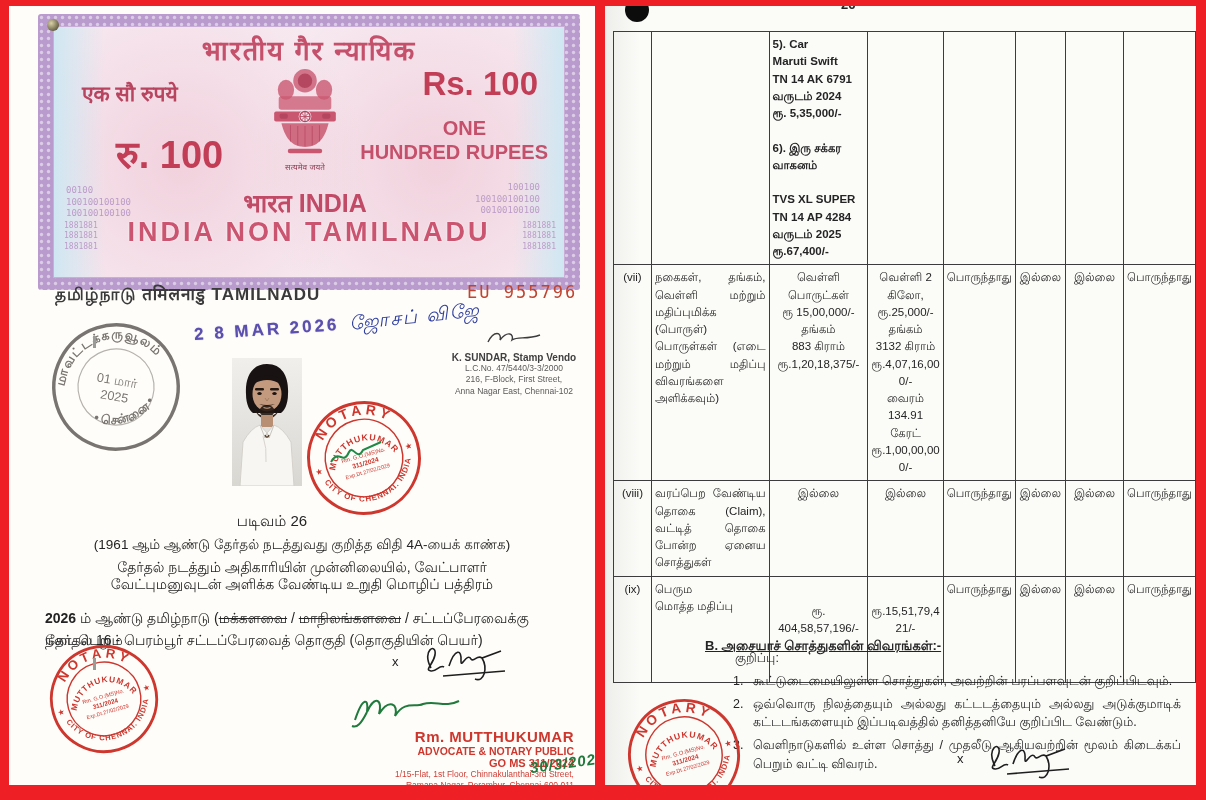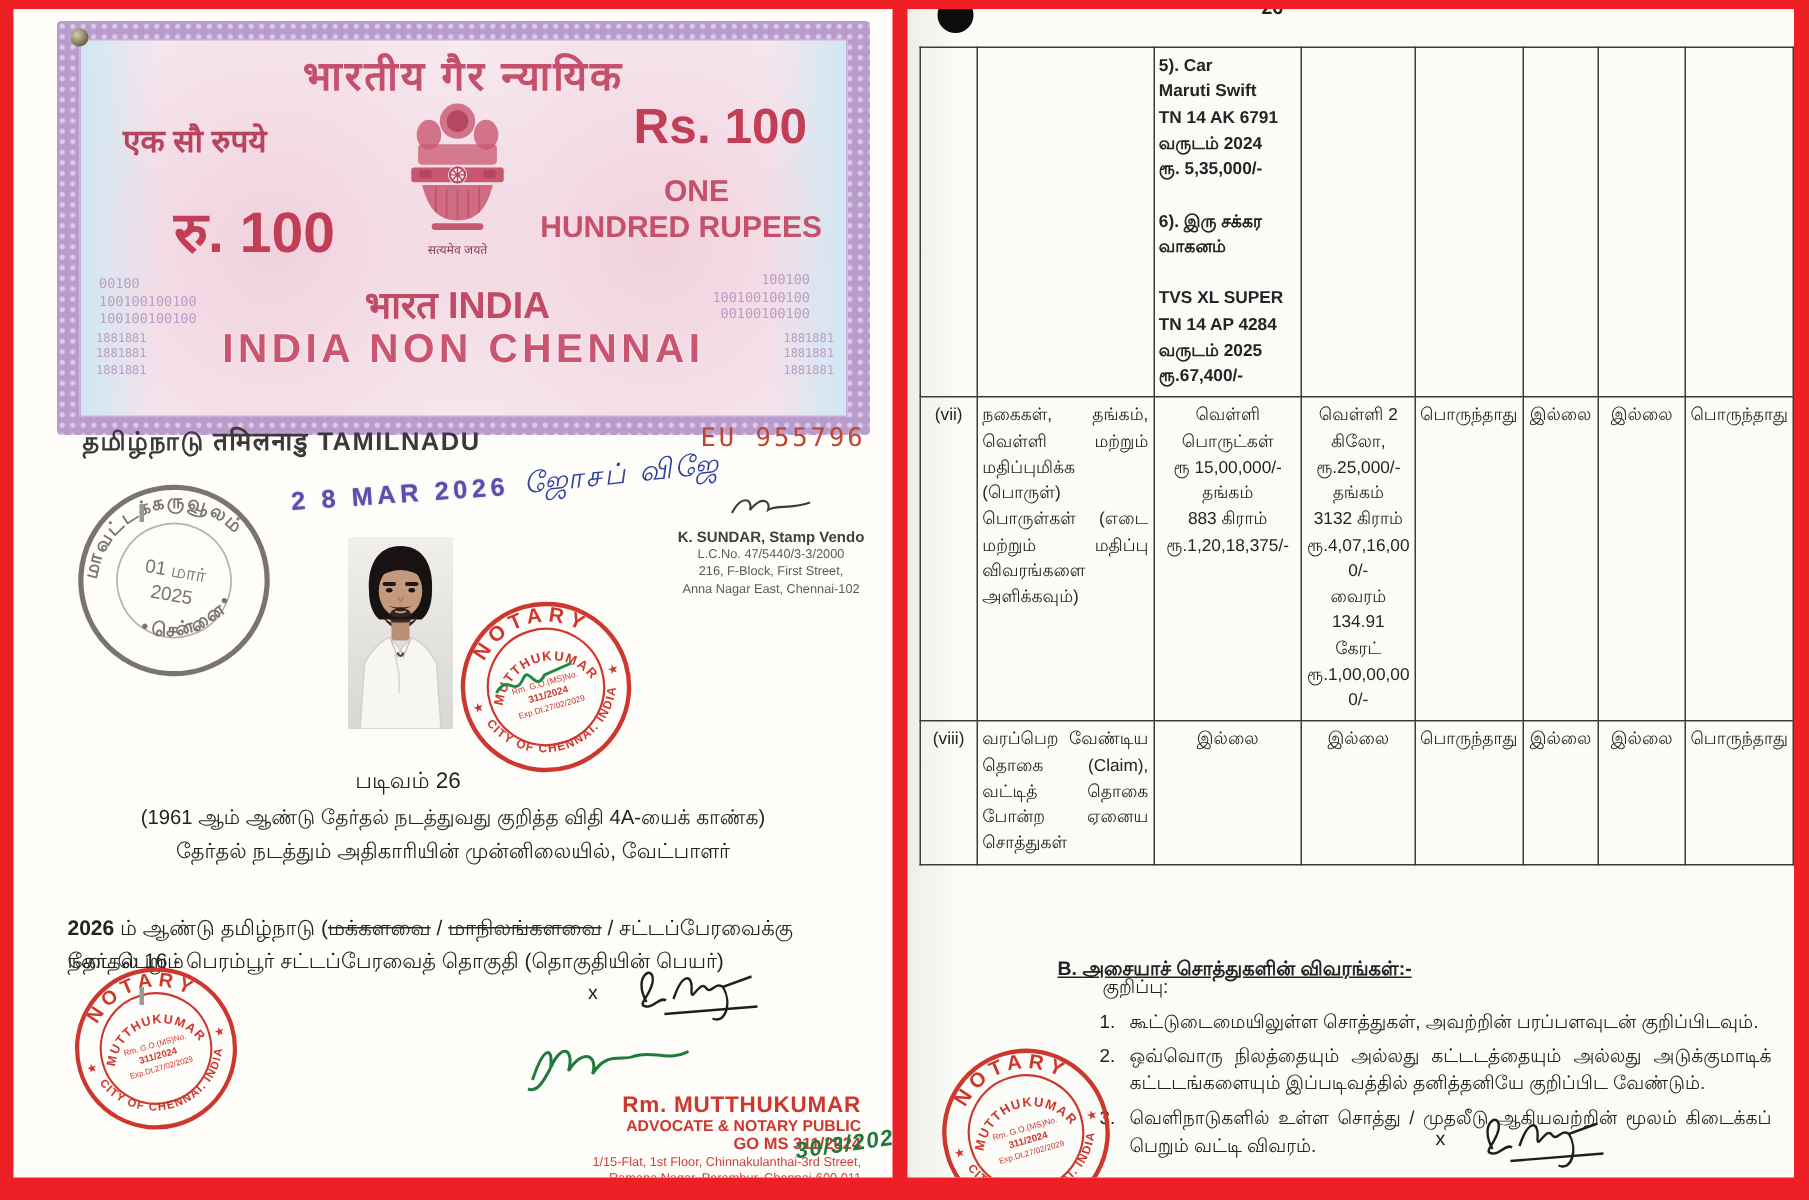--- a/index.html
+++ b/index.html
@@ -177,21 +177,21 @@
 100100100100
 00100100100</div>
         <div class="micro micro-bl">1881881
 1881881
 1881881</div>
         <div class="micro micro-br">1881881
 1881881
 1881881</div>
 
         <div class="bharat">भारत INDIA</div>
-        <div class="nonjud">INDIA NON CHENNAI</div>
+        <div class="nonjud">INDIA NON TAMILNADU</div>
       </div>
     </div>
 
     <div class="state-line">தமிழ்நாடு तमिलनाडु TAMILNADU</div>
     <div class="serial">EU 955796</div>
 
     <svg class="treasury" width="138" height="138" viewBox="0 0 120 120">
       <g transform="rotate(-18 60 60)" opacity=".82">
         <circle cx="60" cy="60" r="54" fill="none" stroke="#45403c" stroke-width="3"></circle>
         <circle cx="60" cy="60" r="33" fill="none" stroke="#45403c" stroke-width="1" opacity=".55"></circle>
@@ -255,20 +255,21 @@
     <svg class="seal-mid" width="120" height="120">
         <use href="#notary-seal"></use>
       </svg>
     <svg class="green-tick" width="60" height="32" viewBox="0 0 60 32">
       <path d="M4 24 C 12 10, 16 28, 22 14 C 26 6, 30 24, 36 12 L 54 4" stroke="#1e8a46" stroke-width="2" fill="none"></path>
     </svg>
 
     <div class="form-label">படிவம்  26</div>
     <div class="rule-note">(1961  ஆம்  ஆண்டு  தேர்தல்  நடத்துவது  குறித்த  விதி  4A-யைக்  காண்க)</div>
     <div class="head1">தேர்தல்  நடத்தும்  அதிகாரியின்  முன்னிலையில்,  வேட்பாளர்</div>
+    <div class="head2">வேட்புமனுவுடன்  அளிக்க  வேண்டிய  உறுதி  மொழிப்  பத்திரம்</div>
 
     <div class="body1"><b>2026</b><span> ம் ஆண்டு தமிழ்நாடு (</span><span class="struck">மக்களவை</span><span> / </span><span class="struck">மாநிலங்களவை</span><span> / சட்டப்பேரவைக்கு நடைபெறும்</span></div>
     <div class="body2">தேர்தல் 16 - பெரம்பூர் சட்டப்பேரவைத் தொகுதி (தொகுதியின் பெயர்)</div>
 
     <div class="xmark xmark-l">x</div>
     <svg class="sig-black-l" width="115" height="48" viewBox="0 0 115 48">
       <g stroke="#1e1e1e" stroke-width="1.6" fill="none">
         <path d="M22 30 C 12 12, 28 4, 26 17 C 24 27, 15 32, 22 33 C 27 34, 31 26, 35 29"></path>
         <path d="M40 28 C 46 10, 53 11, 52 23 C 52 31, 58 14, 62 21 C 65 25, 68 16, 73 20 L 92 13"></path>
         <path d="M73 20 C 79 30, 75 45, 66 41"></path>
@@ -368,20 +369,32 @@
       <tr style="height:72px">
         <td class="c-num">(viii)</td>
         <td class="c-desc">வரப்பெற வேண்டிய தொகை (Claim), வட்டித் தொகை போன்ற ஏனைய சொத்துகள்</td>
         <td class="c-mid">இல்லை</td>
         <td class="c-mid">இல்லை</td>
         <td class="c-flag">பொருந்தாது</td>
         <td class="c-flag">இல்லை</td>
         <td class="c-flag">இல்லை</td>
         <td class="c-flag">பொருந்தாது</td>
       </tr>
+      <tr style="height:106px">
+        <td class="c-num">(ix)</td>
+        <td class="c-desc" style="text-align:left">பெரும
+மொத்த  மதிப்பு</td>
+        <td class="c-mid" style="padding-top:26px">ரூ.  404,58,57,196/-</td>
+        <td class="c-mid" style="padding-top:26px">ரூ.15,51,79,4
+21/-</td>
+        <td class="c-flag">பொருந்தாது</td>
+        <td class="c-flag">இல்லை</td>
+        <td class="c-flag">இல்லை</td>
+        <td class="c-flag">பொருந்தாது</td>
+      </tr>
     </tbody>
       </table>
 
     <div class="section-b">B.  அசையாச்  சொத்துகளின்  விவரங்கள்:-</div>
     <div class="note-label">குறிப்பு:</div>
 
     <div class="notes">
       <div class="note-item">
         <span class="note-num">1.</span>
         <span class="note-text">கூட்டுடைமையிலுள்ள  சொத்துகள்,  அவற்றின்  பரப்பளவுடன்  குறிப்பிடவும்.</span>

